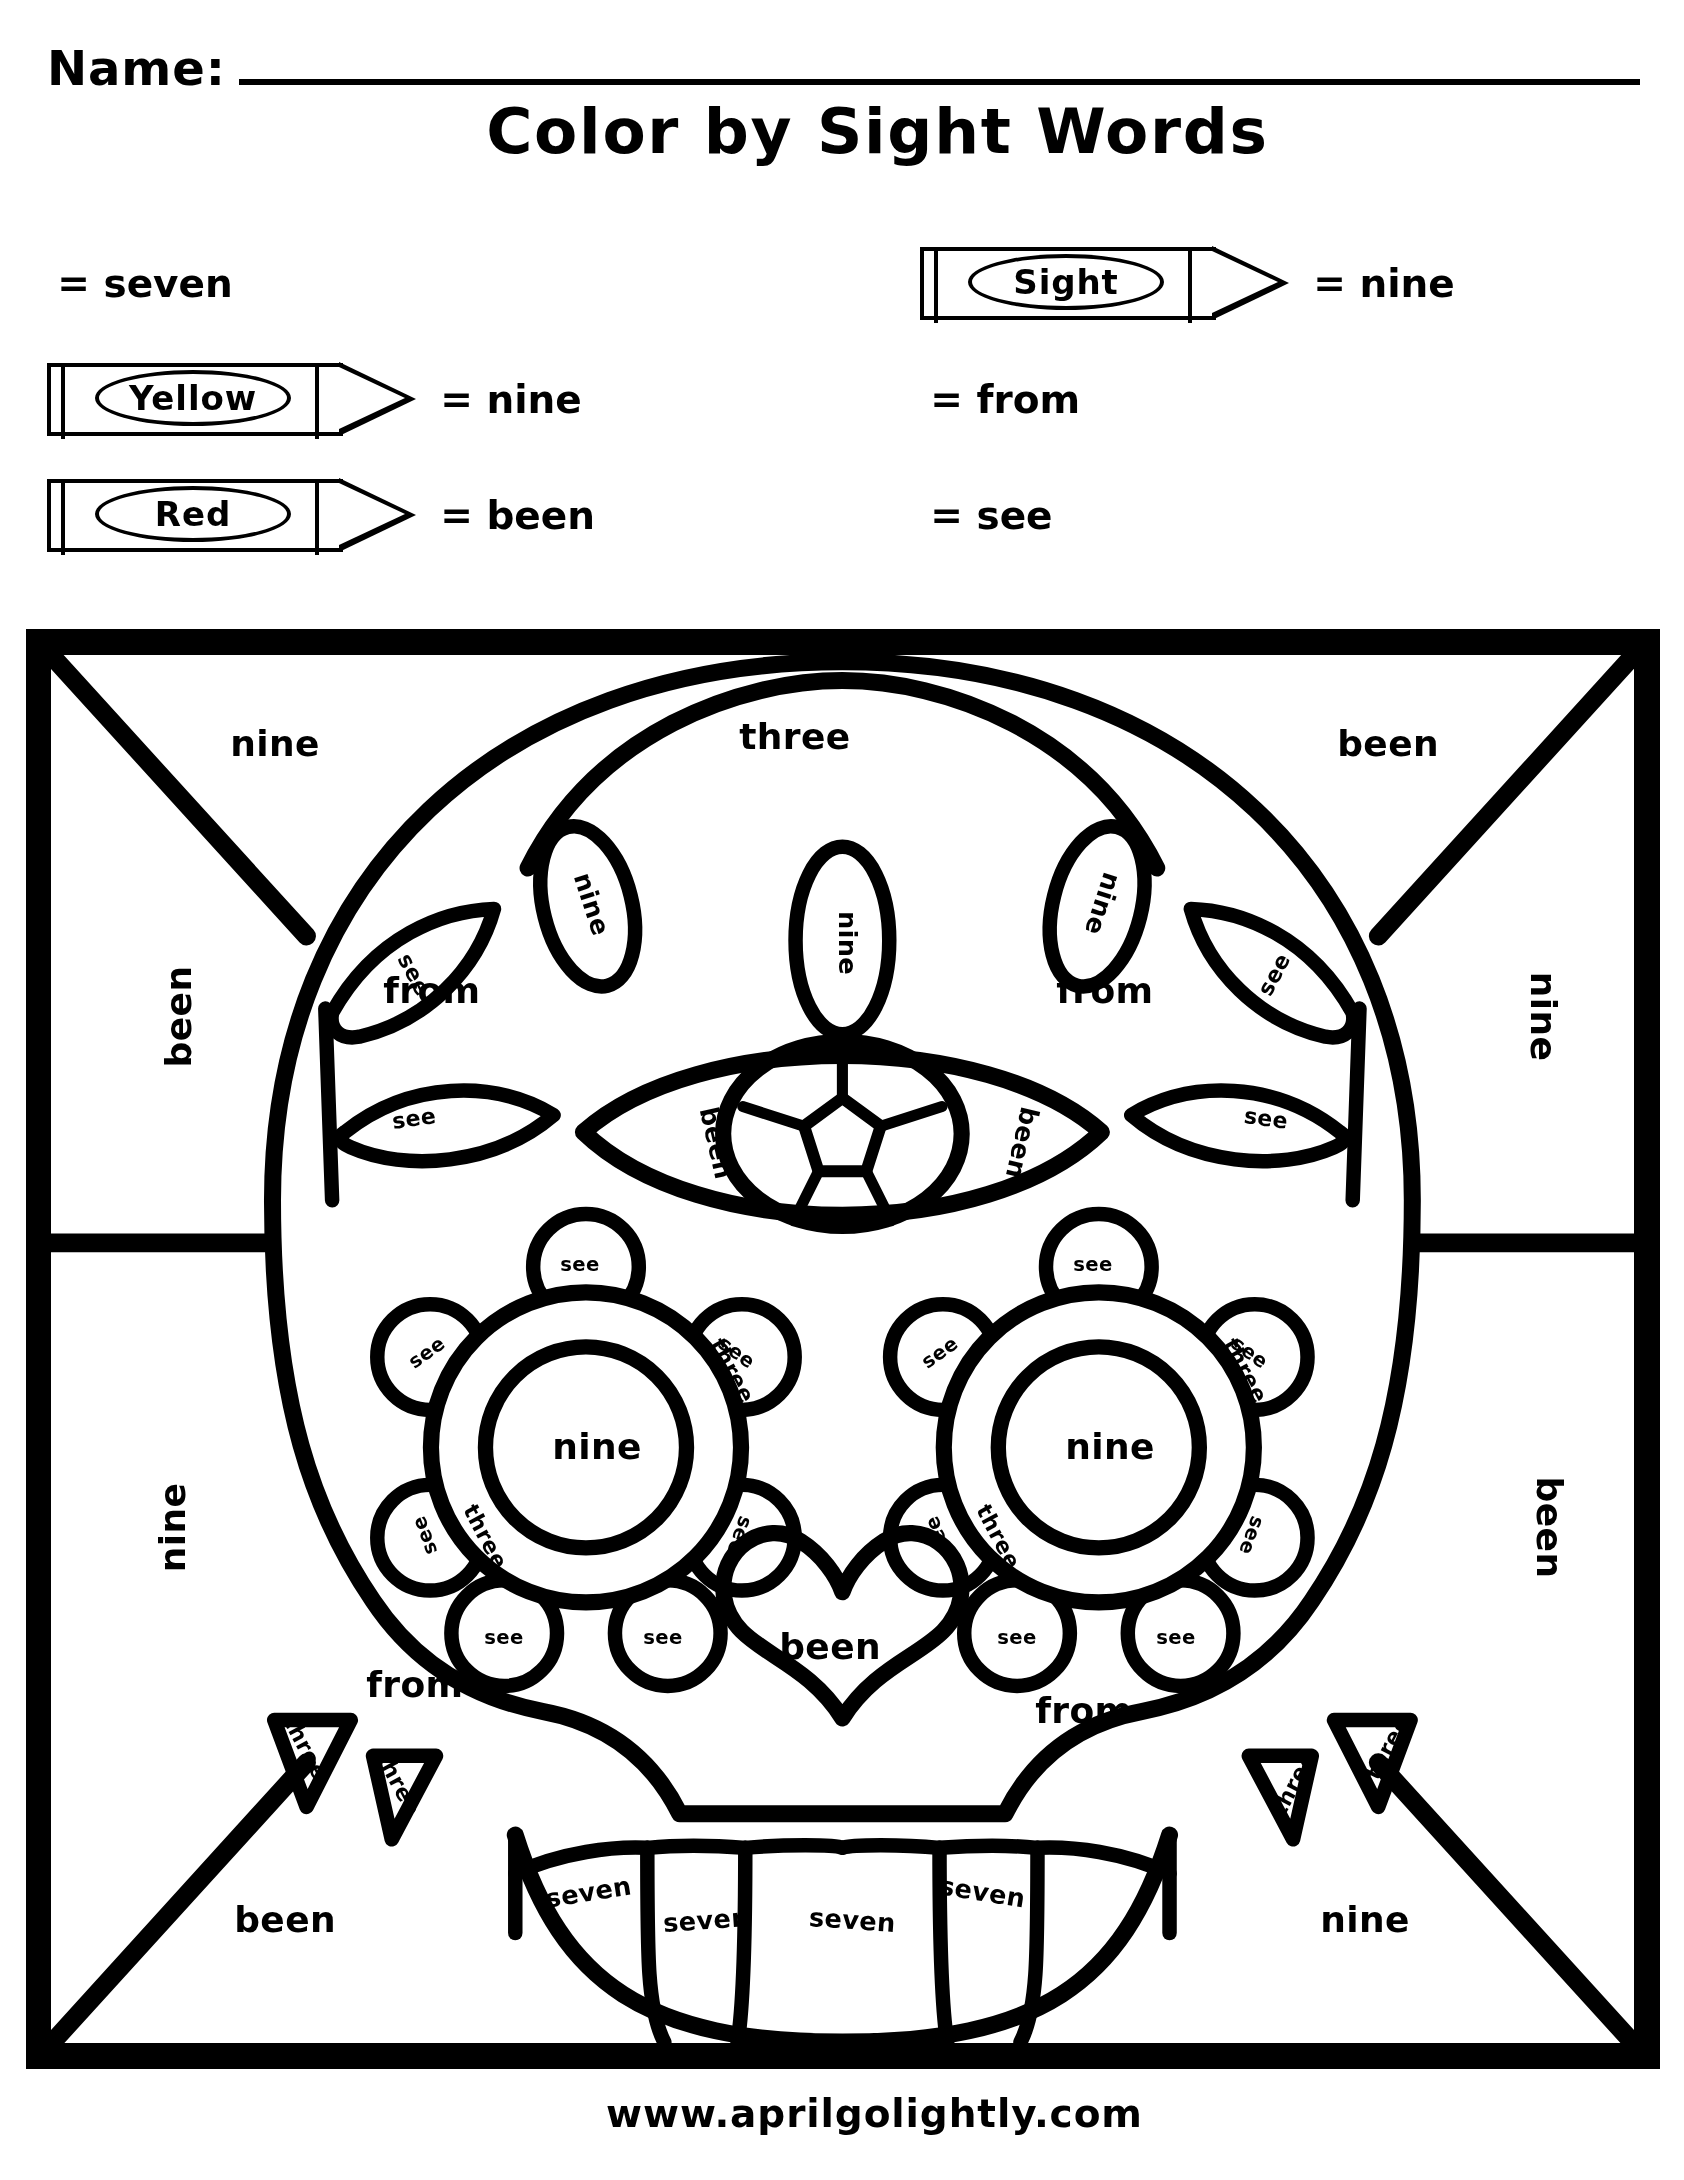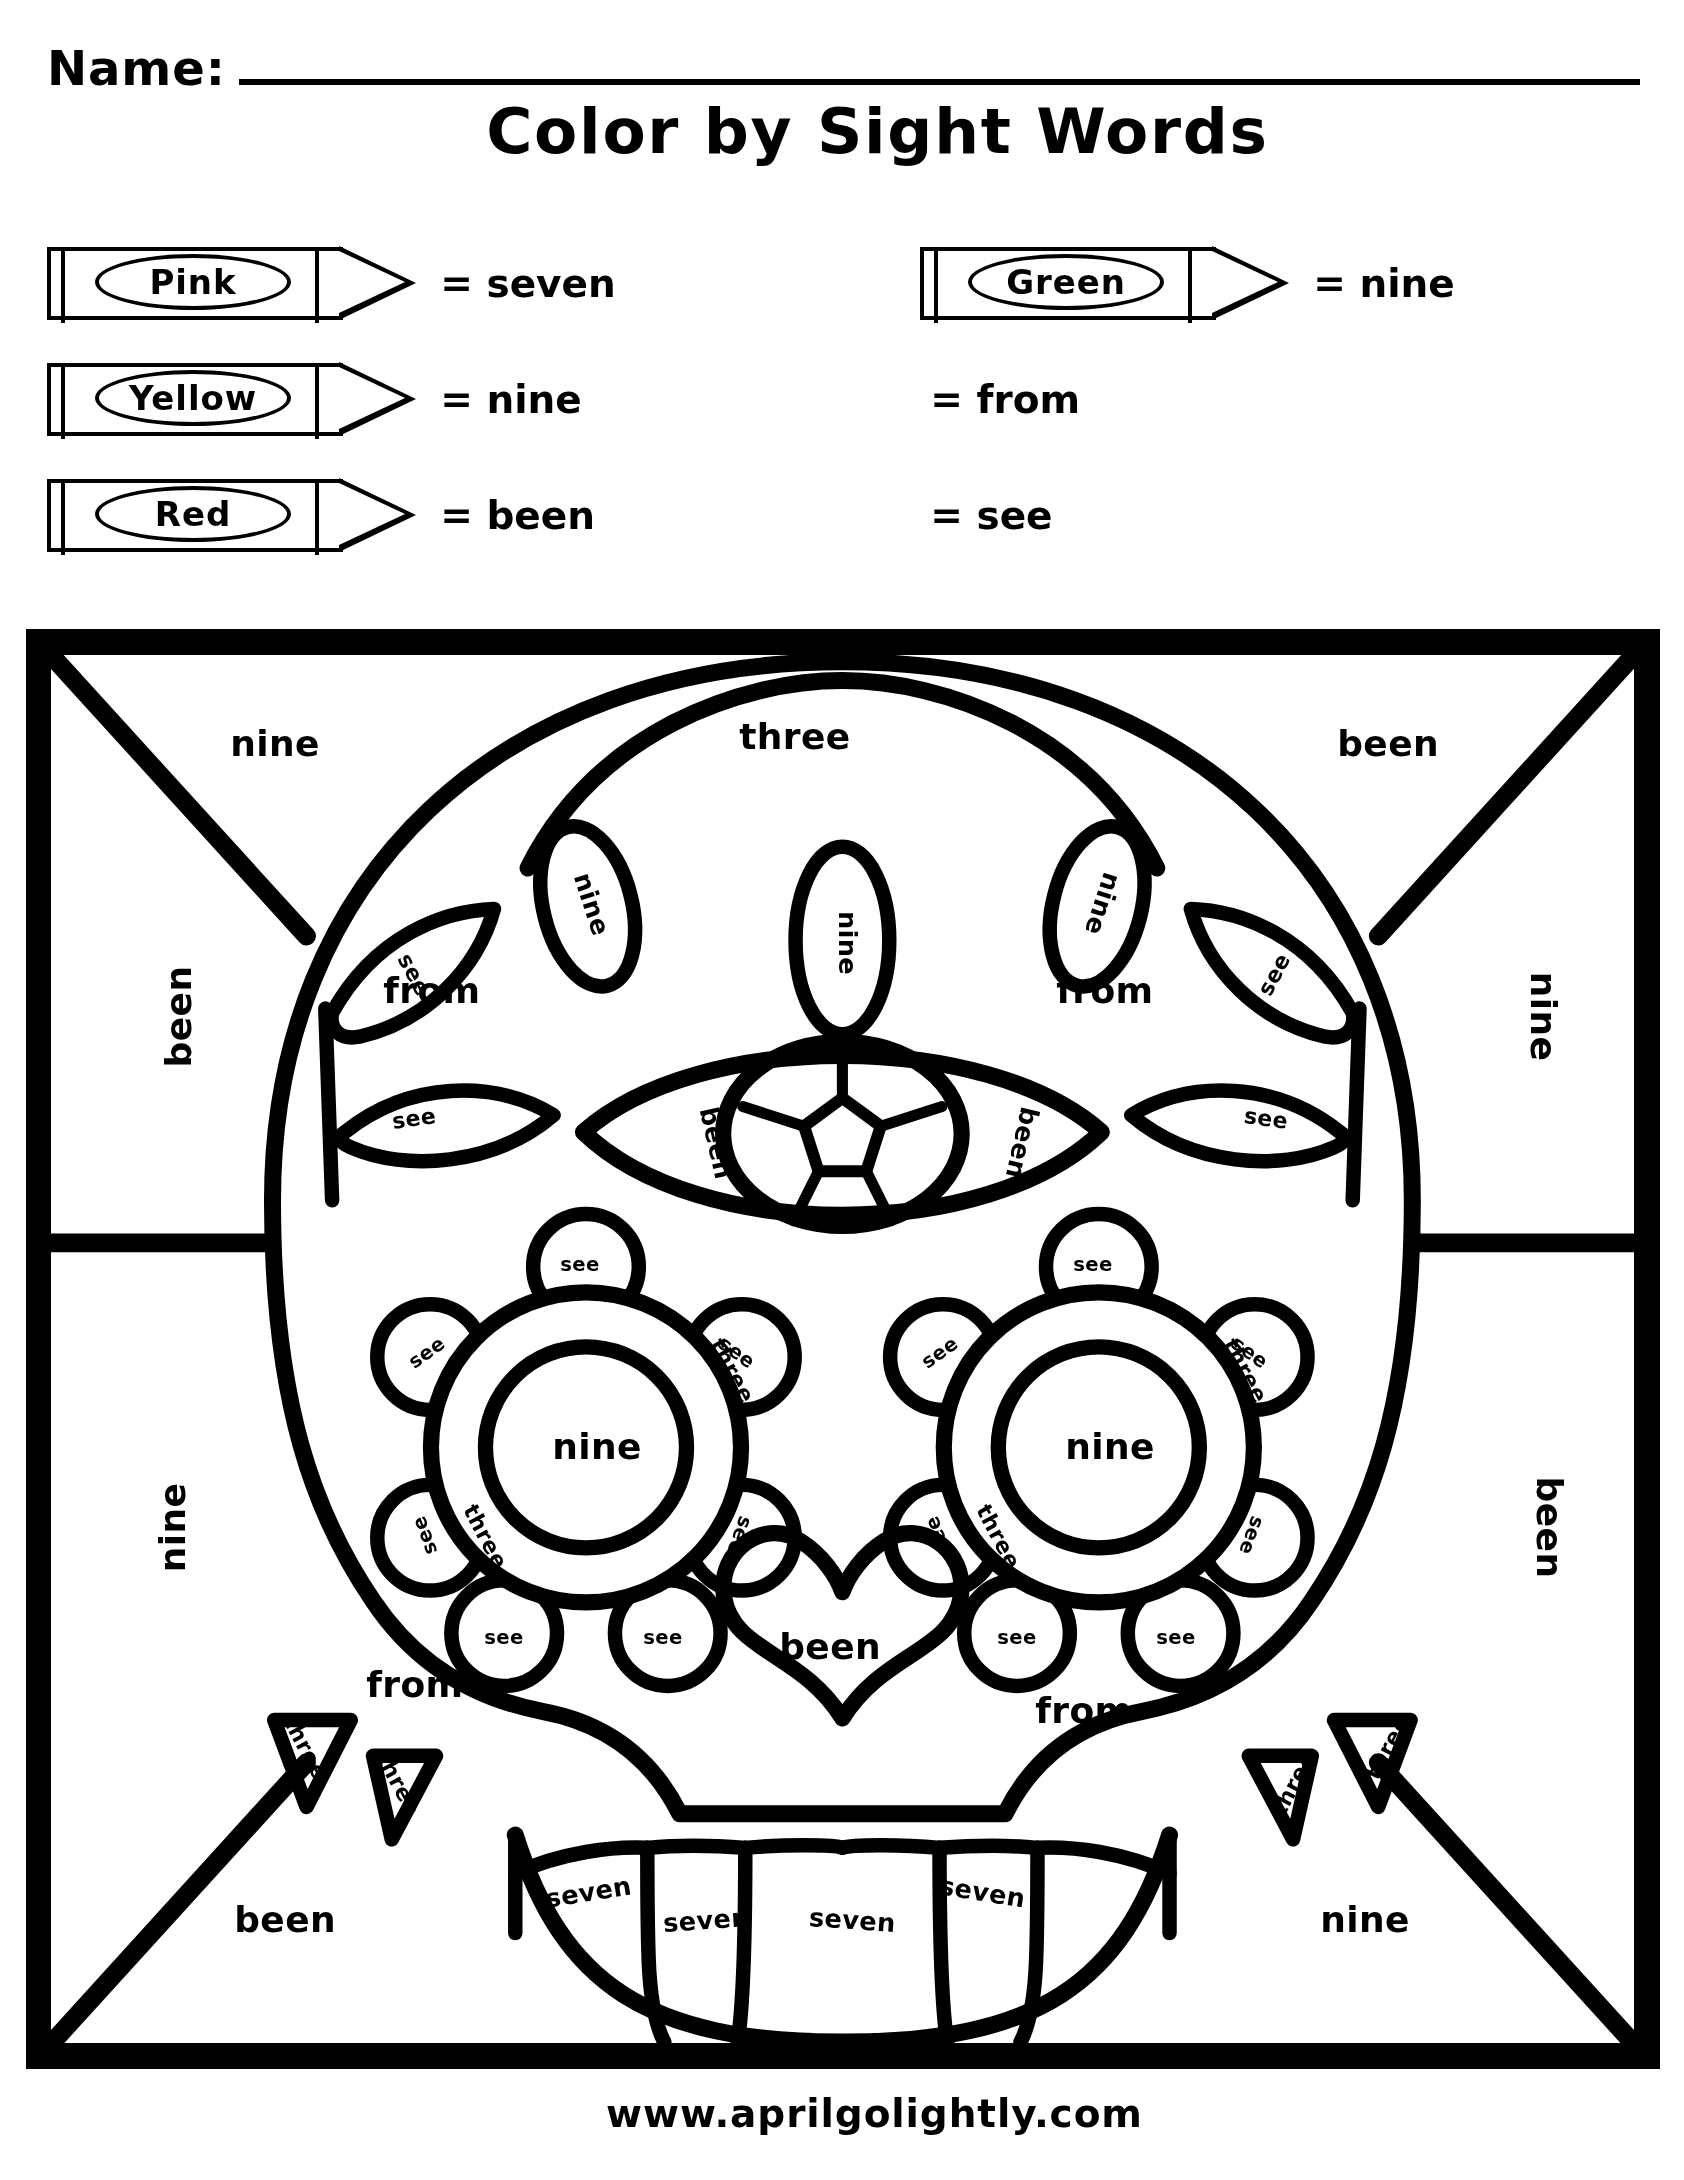--- a/index.html
+++ b/index.html
@@ -67,27 +67,20 @@
     <div class="name-line"></div>
   </div>
 
   <div class="title">Color by Sight Words</div>
 
   <div class="legend">
 
     <div class="legend-col left">
 
       <div class="legend-row">
-        <div class="crayon">
-          <div class="crayon-body"></div>
-          <div class="crayon-tip"></div>
-          <div class="crayon-oval">
-              <span>Pink</span>
-            </div>
-        </div>
         <div class="legend-eq">= seven</div>
       </div>
 
       <div class="legend-row">
         <div class="crayon">
           <div class="crayon-body"></div>
           <div class="crayon-tip"></div>
           <div class="crayon-oval">
               <span>Yellow</span>
             </div>
@@ -108,21 +101,21 @@
 
     </div>
 
     <div class="legend-col right">
 
       <div class="legend-row">
         <div class="crayon">
           <div class="crayon-body"></div>
           <div class="crayon-tip"></div>
           <div class="crayon-oval">
-              <span>Green</span>
+              <span>Sight</span>
             </div>
         </div>
         <div class="legend-eq">=  nine</div>
       </div>
 
       <div class="legend-row">
         <div class="legend-eq">= from</div>
       </div>
 
       <div class="legend-row">

